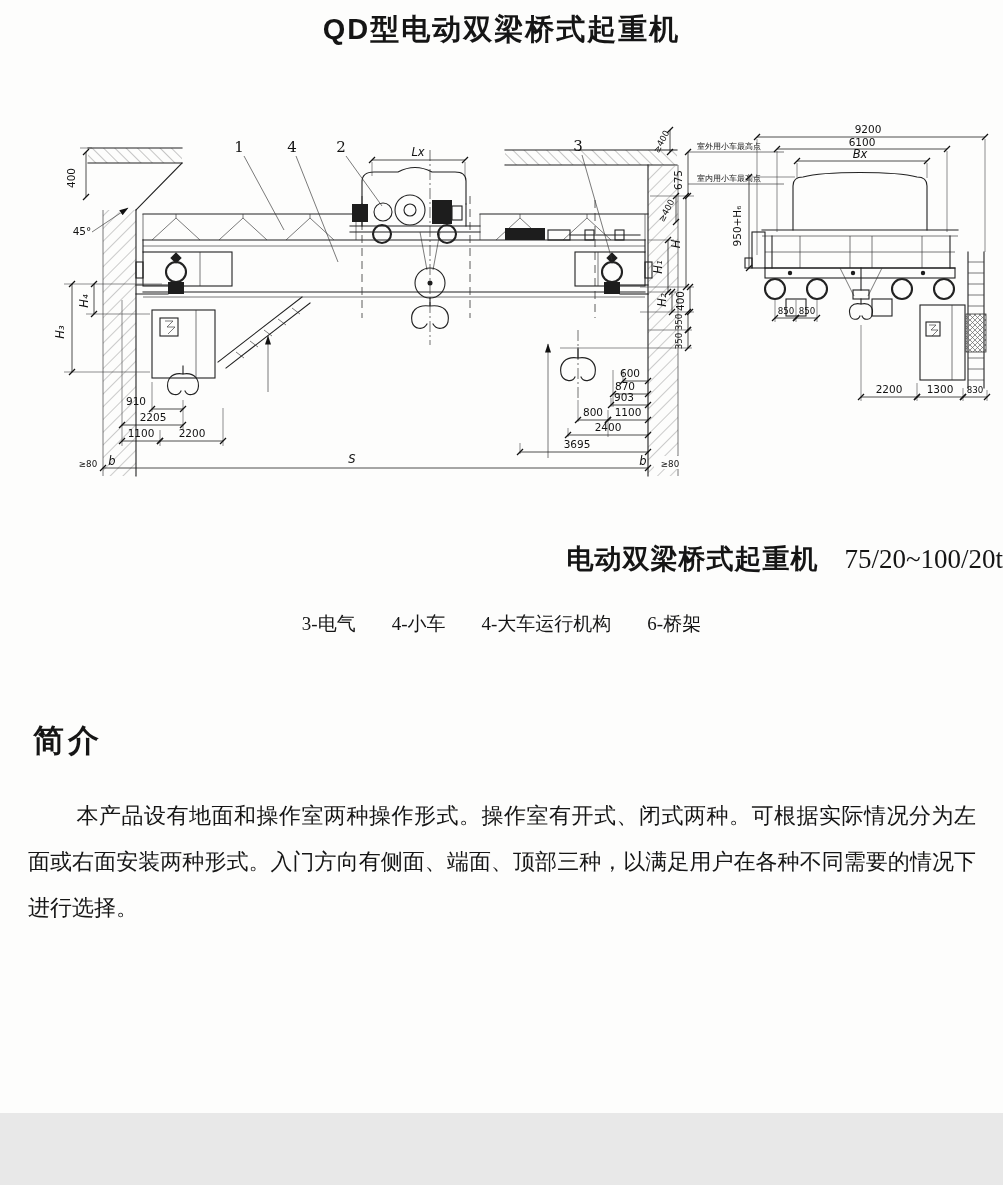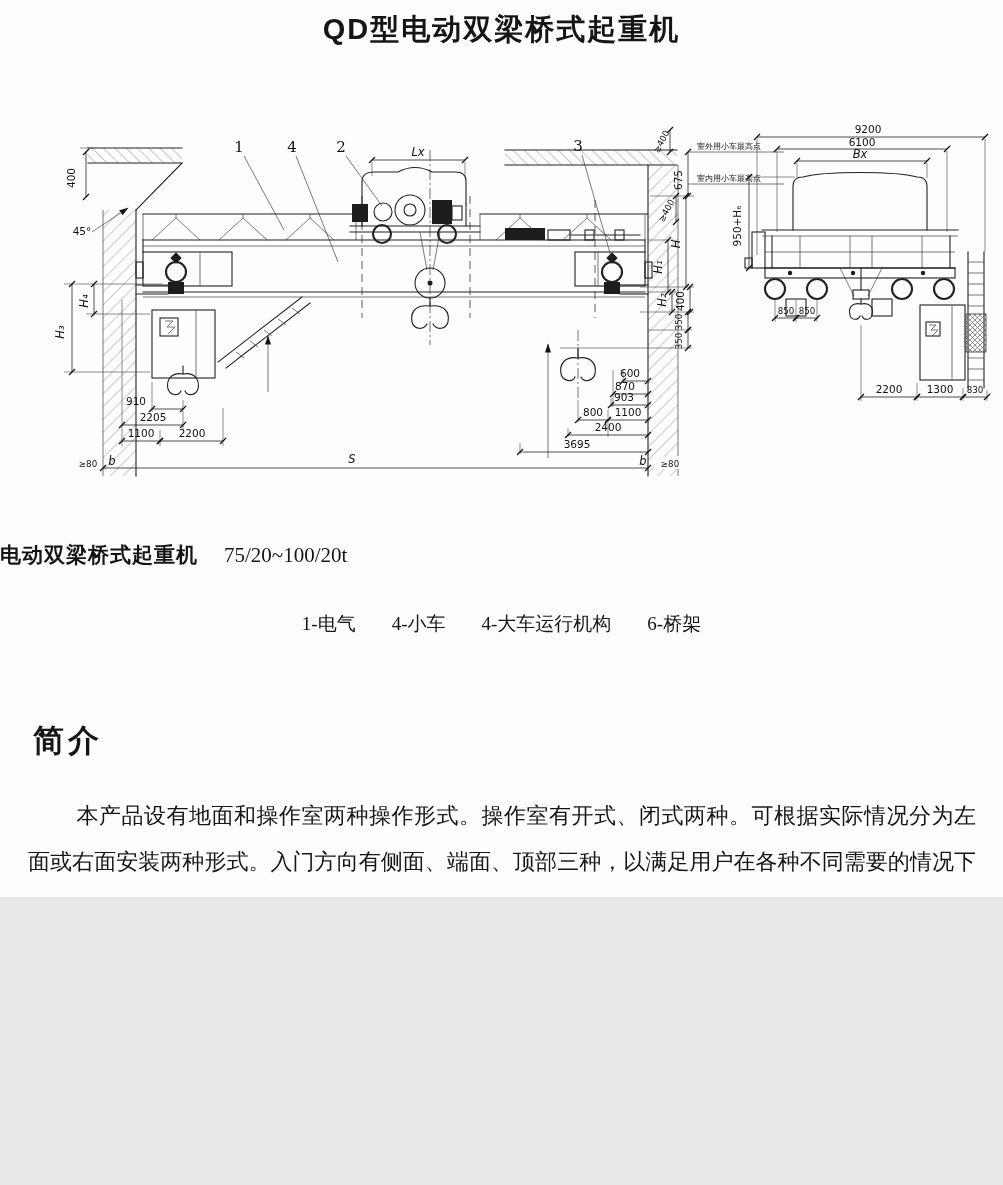--- a/index.html
+++ b/index.html
@@ -1,21 +1,21 @@
 <!DOCTYPE html>
 <html><head>
 <meta charset="utf-8">
 <style>
   html,body{margin:0;padding:0;background:#e8e8e8;}
-  .page{position:relative;width:1003px;height:897px;margin:0 auto;background:#fdfdfc;
+  .page{position:relative;width:1003px;height:1113px;margin:0 auto;background:#fdfdfc;
         color:#151515;font-family:"Liberation Serif",serif;overflow:hidden;}
   .title{position:absolute;top:10px;left:0;width:100%;text-align:center;margin:0;
          font-family:"Liberation Sans",sans-serif;font-weight:bold;font-size:29px;letter-spacing:2px;}
   svg.drawing{position:absolute;top:0;left:0;}
-  .caption{position:absolute;top:541px;left:0;width:100%;text-align:left;font-size:21px;}
+  .caption{position:absolute;top:541px;left:0;width:100%;text-align:right;font-size:27px;}
   .cap-name{font-weight:bold;letter-spacing:1px;}
   .cap-spec{margin-left:26px;}
   .legend{position:absolute;top:611px;left:0;width:100%;display:flex;justify-content:center;gap:36px;font-size:19px;}
   .section-heading{position:absolute;top:720px;left:33px;margin:0;
          font-family:"Liberation Sans",sans-serif;font-weight:bold;font-size:31px;letter-spacing:4px;text-align:center;}
   .bodytext{position:absolute;top:793px;left:28px;width:948px;font-size:22px;line-height:46px;text-align:justify;}
   .bodytext p{margin:0;text-indent:2.2em;}
   
   .ln{stroke:#222;stroke-width:1.1;fill:none;stroke-linecap:square;}
   .lt{stroke:#333;stroke-width:0.65;fill:none;}
@@ -393,21 +393,21 @@
         <text class="ds" x="975" y="393" text-anchor="middle">830</text>
       </g>
     </g>
   </svg>
 
   <div class="caption">
     <span class="cap-name">电动双梁桥式起重机</span><span class="cap-spec">75/20~100/20t</span>
   </div>
 
   <div class="legend">
-    <span>1-电气</span>
+    <span>3-电气</span>
     <span>4-小车</span>
     <span>4-大车运行机构</span>
     <span>6-桥架</span>
   </div>
 
   <h2 class="section-heading">简介</h2>
   <div class="bodytext">
     <p>本产品设有地面和操作室两种操作形式。操作室有开式、闭式两种。可根据实际情况分为左面或右面安装两种形式。入门方向有侧面、端面、顶部三种，以满足用户在各种不同需要的情况下进行选择。</p>
   </div>
 

